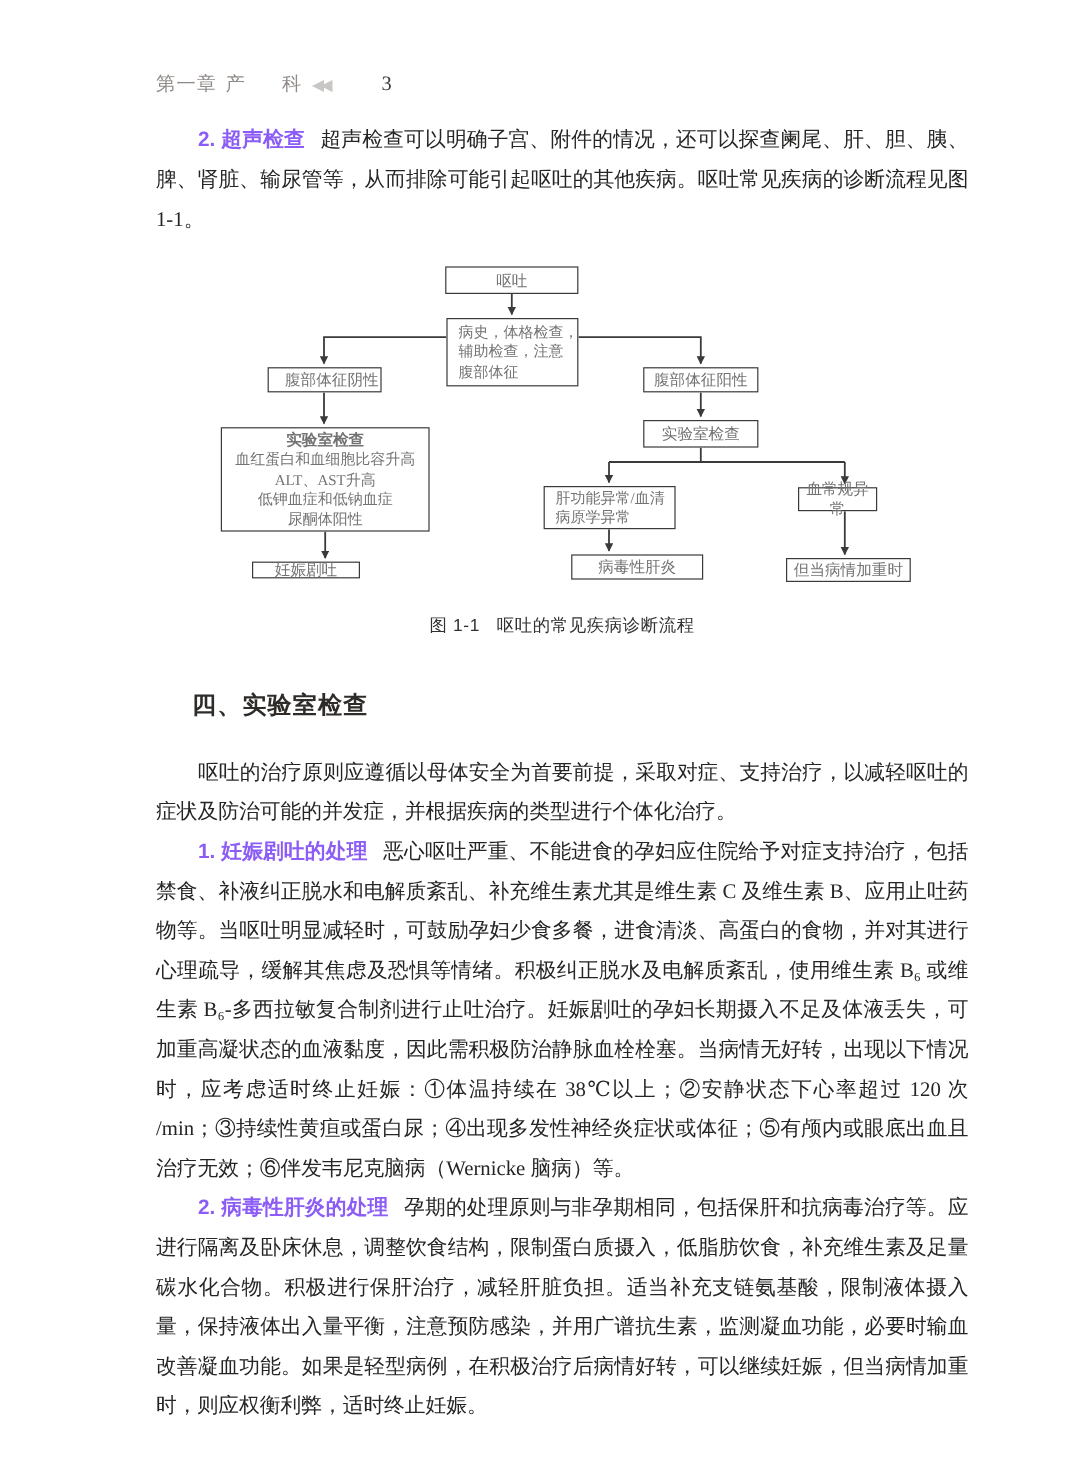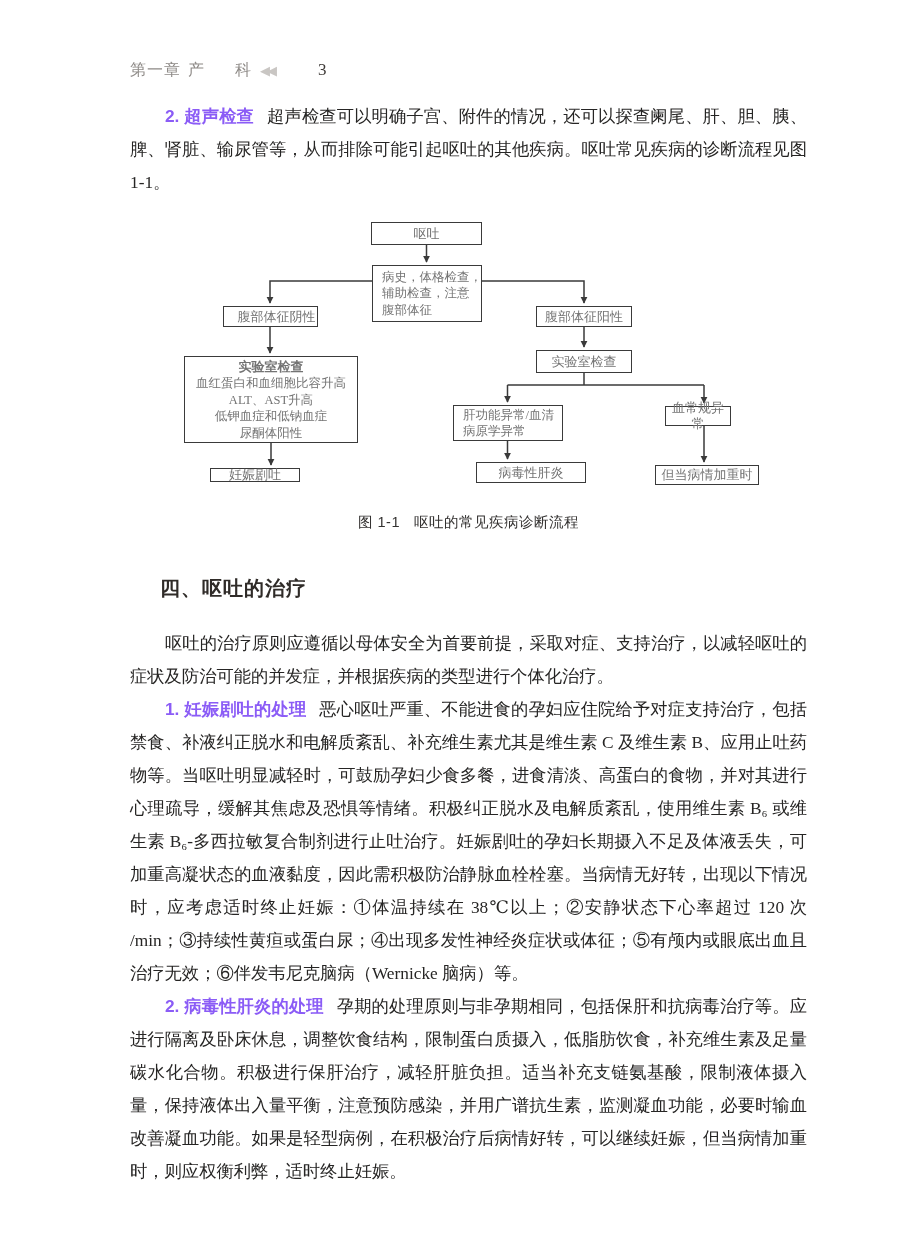--- a/index.html
+++ b/index.html
@@ -160,21 +160,21 @@
 
       <div class="fnode n-gastro">
         <span>但当病情加重时</span>
       </div>
 
       <div class="figcaption">
         <span class="cap-label">图 1-1</span><span>呕吐的常见疾病诊断流程</span>
       </div>
     </div>
 
-    <h2 class="sec-heading">四、呕吐的治疗</h2>
+    <h2 class="sec-heading">四、实验室检查</h2>
 
     <p class="indent after-heading"><span>呕吐的治疗原则应遵循以母体安全为首要前提，采取对症、支持治疗，以减轻呕吐的症状及防治可能的并发症，并根据疾病的类型进行个体化治疗。</span></p>
 
     <p class="indent"><span class="runin">1. 妊娠剧吐的处理</span><span>恶心呕吐严重、不能进食的孕妇应住院给予对症支持治疗，包括禁食、补液纠正脱水和电解质紊乱、补充维生素尤其是维生素 C 及维生素 B、应用止吐药物等。当呕吐明显减轻时，可鼓励孕妇少食多餐，进食清淡、高蛋白的食物，并对其进行心理疏导，缓解其焦虑及恐惧等情绪。积极纠正脱水及电解质紊乱，使用维生素 B₆ 或维生素 B₆-多西拉敏复合制剂进行止吐治疗。妊娠剧吐的孕妇长期摄入不足及体液丢失，可加重高凝状态的血液黏度，因此需积极防治静脉血栓栓塞。当病情无好转，出现以下情况时，应考虑适时终止妊娠：①体温持续在 38℃以上；②安静状态下心率超过 120 次 /min；③持续性黄疸或蛋白尿；④出现多发性神经炎症状或体征；⑤有颅内或眼底出血且治疗无效；⑥伴发韦尼克脑病（Wernicke 脑病）等。</span></p>
 
     <p class="indent"><span class="runin">2. 病毒性肝炎的处理</span><span>孕期的处理原则与非孕期相同，包括保肝和抗病毒治疗等。应进行隔离及卧床休息，调整饮食结构，限制蛋白质摄入，低脂肪饮食，补充维生素及足量碳水化合物。积极进行保肝治疗，减轻肝脏负担。适当补充支链氨基酸，限制液体摄入量，保持液体出入量平衡，注意预防感染，并用广谱抗生素，监测凝血功能，必要时输血改善凝血功能。如果是轻型病例，在积极治疗后病情好转，可以继续妊娠，但当病情加重时，则应权衡利弊，适时终止妊娠。</span></p>
 
   </div>
 </div>
 

